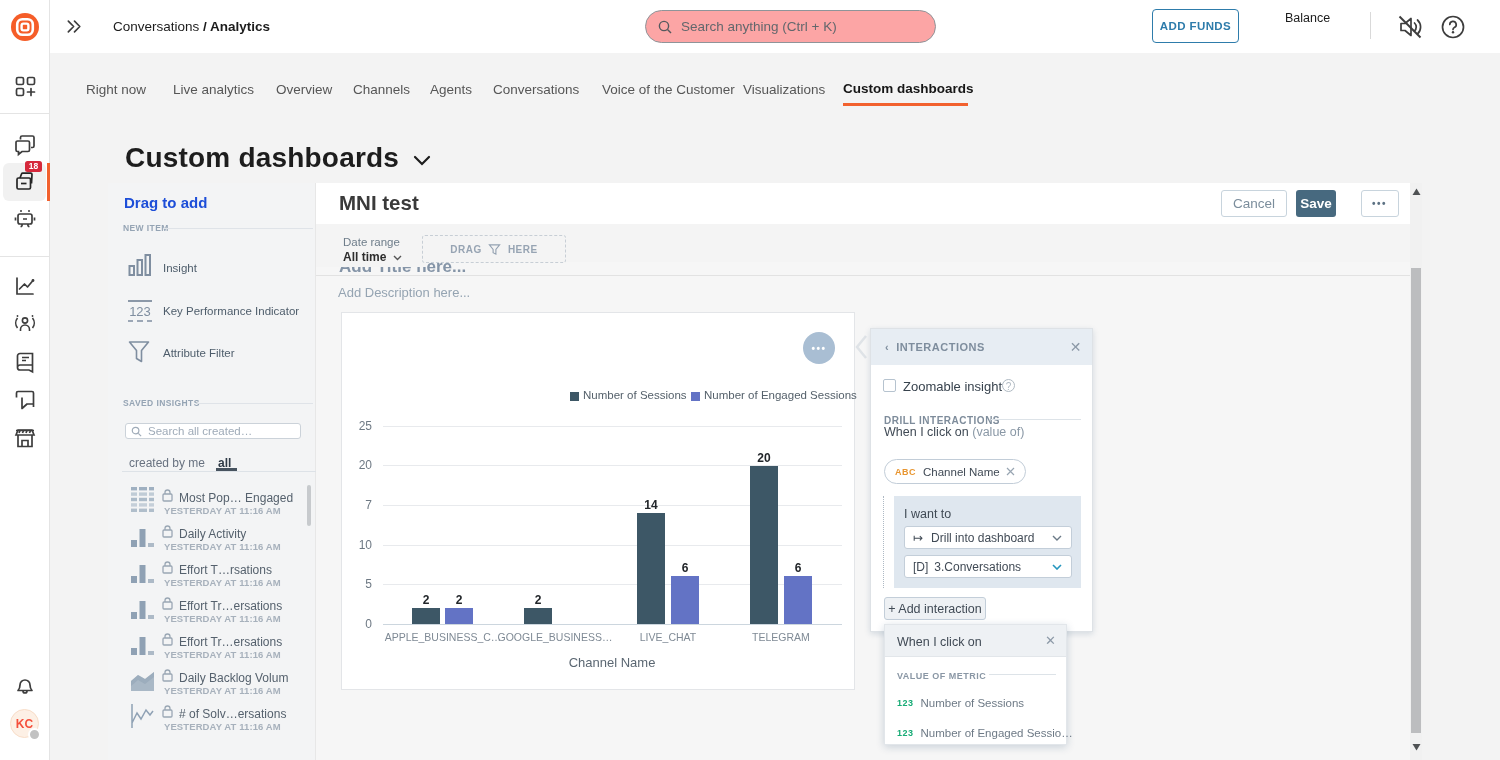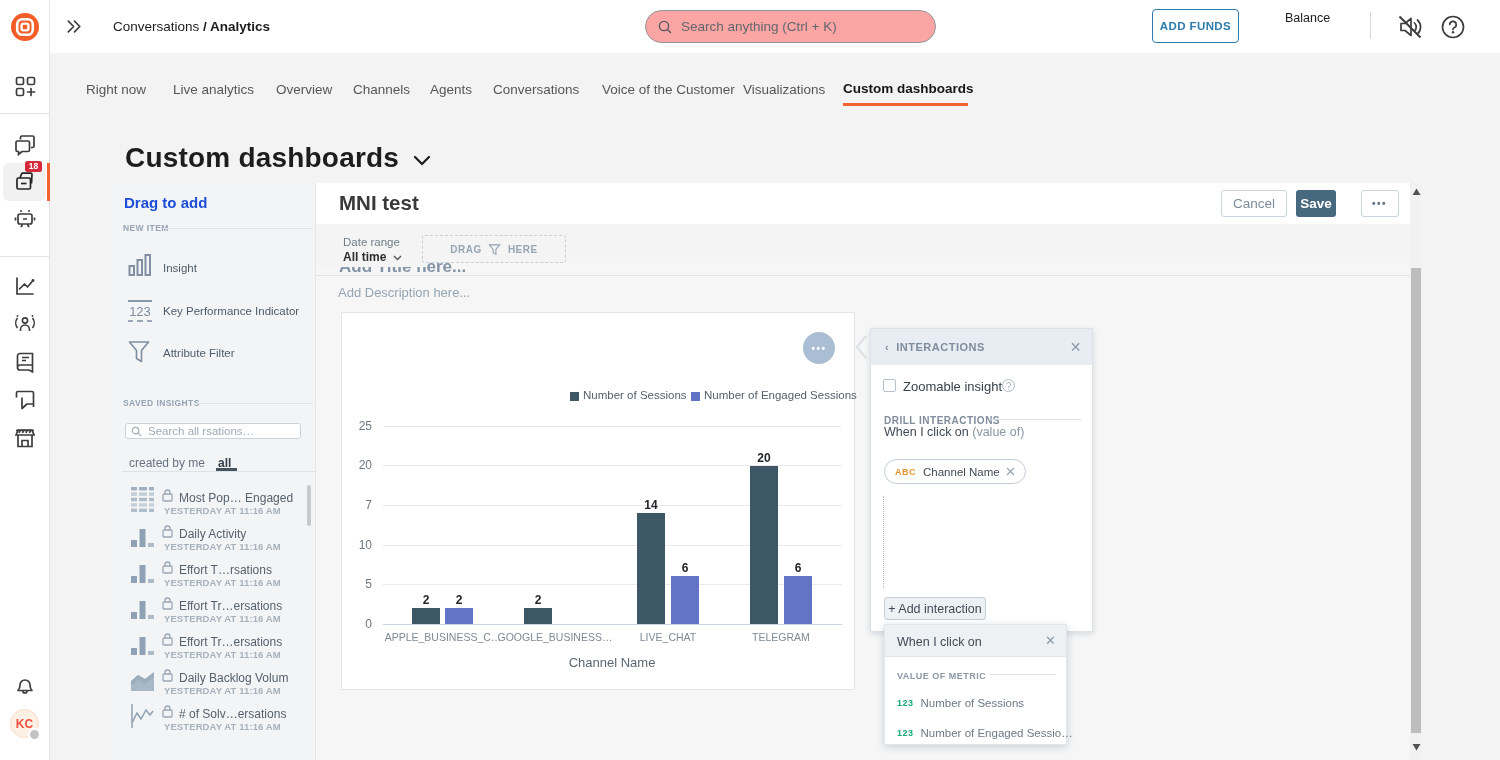--- a/index.html
+++ b/index.html
@@ -195,20 +195,29 @@
   <div id="drline"></div>
   <div id="whenc">When I click on <span>(value of)</span></div>
   <div id="pill">
       <span class="abc">ABC</span>
       <span class="nm">Channel Name</span>
       <svg width="9" height="9" viewBox="0 0 9 9">
         <path d="M1 1 L8 8 M8 1 L1 8" stroke="#98a5b2" stroke-width="1.2"></path>
       </svg>
     </div>
   <div id="dotline"></div>
+  <div id="bluebox">
+    <div id="iwant">I want to</div>
+    <div class="dd" style="top:30px;"><span style="margin:0 8px 0 8px;">↦</span>Drill into dashboard<svg width="10" height="6" viewBox="0 0 10 6" style="position:absolute; right:9px;">
+          <path d="M1 1 L5 5 L9 1" stroke="#6b7a87" stroke-width="1.4" fill="none"></path>
+        </svg></div>
+    <div class="dd" style="top:59px;"><span style="margin:0 6px 0 8px;">[D]</span>3.Conversations<svg width="10" height="6" viewBox="0 0 10 6" style="position:absolute; right:9px;">
+          <path d="M1 1 L5 5 L9 1" stroke="#2596be" stroke-width="1.6" fill="none"></path>
+        </svg></div>
+  </div>
   <div id="addint">+ Add interaction</div>
 </div>
 
 <div class="abs" id="popup">
   <div id="phead">
       <span class="t">When I click on</span>
       <span style="position:absolute; right:10px; top:8px; font-size:13px; color:#8c99a7;">✕</span>
     </div>
   <div id="pvl">VALUE OF METRIC</div>
   <div id="pvline"></div>
@@ -237,21 +246,21 @@
     <path d="M1.5 2 H20.5 L13.5 10.5 V21.5 L8.5 18.5 V10.5 Z" stroke-linejoin="round"></path>
   </svg>
   <div style="position:absolute; left:55px; top:164px; font-size:11.5px; color:#4e5d6b;">Attribute Filter</div>
   <div class="seclabel" style="left:15px; top:215px;">SAVED INSIGHTS</div>
   <div class="secline" style="left:89px; top:220px; width:116px;"></div>
   <div id="insearch">
         <svg width="11" height="11" viewBox="0 0 12 12">
           <circle cx="5" cy="5" r="3.6" fill="none" stroke="#9fabb8" stroke-width="1.3"></circle>
           <path d="M8 8 L11 11" stroke="#9fabb8" stroke-width="1.3"></path>
         </svg>
-        <span>Search all rsations…</span>
+        <span>Search all created…</span>
       </div>
   <div id="ltabs">created by me<b>all</b></div>
   <div id="allunder"></div>
   <div id="ltabline"></div>
   <div id="lscroll"></div>
   <div class="ins-item" style="top:304px;">
     <svg class="icon" width="23" height="26" viewBox="0 0 23 26">
       <g fill="#9fb0c1">
             <rect x="0" y="0" width="6" height="3.4"></rect>
             <rect x="8" y="0" width="8" height="3.4"></rect>

